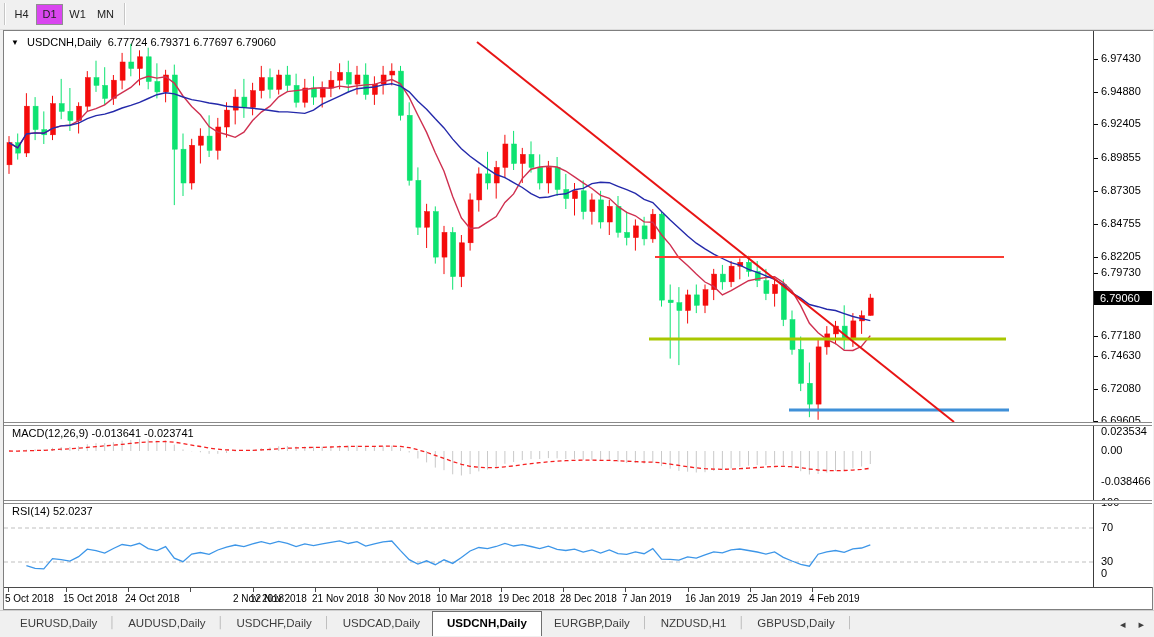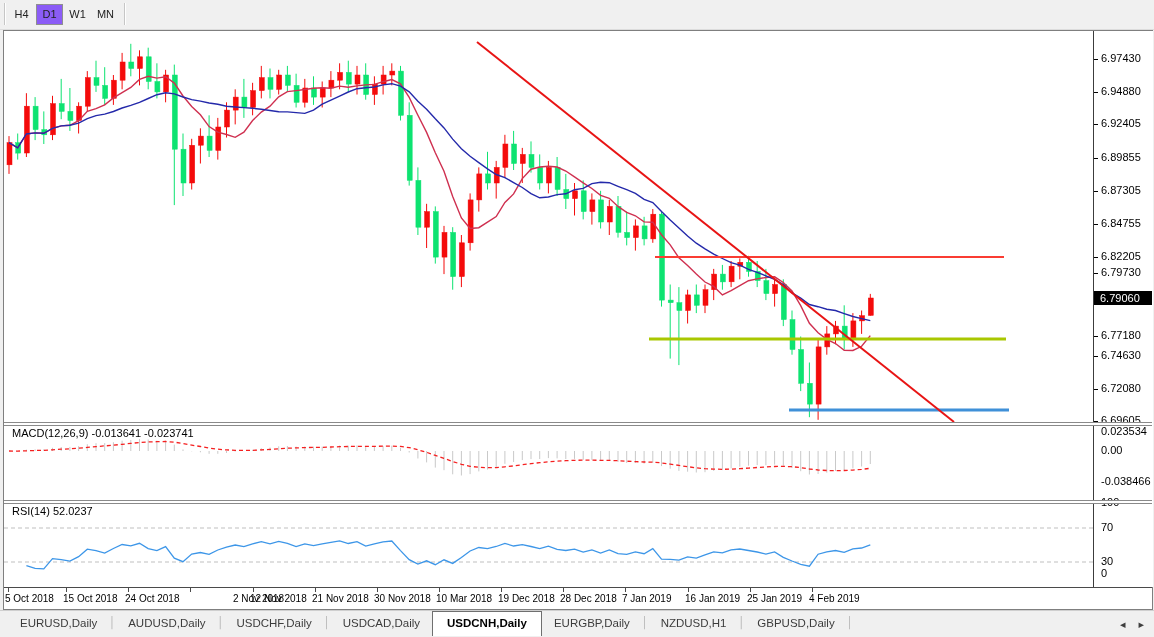--- a/index.html
+++ b/index.html
@@ -1,21 +1,21 @@
 <!DOCTYPE html>
 <html><head>
 <meta charset="utf-8">
 <style>
   html,body{margin:0;padding:0}
   body{width:1154px;height:637px;background:#f0f0f0;font-family:"Liberation Sans",sans-serif;position:relative;overflow:hidden;-webkit-font-smoothing:antialiased}
   
   .toolbar{position:absolute;left:0;top:0;width:1154px;height:29px;background:#f0f0f0;border-bottom:1px solid #dcdcdc}
   .tb-sep{position:absolute;top:3px;height:22px;width:1px;background:#c6c6c6;box-shadow:1px 0 0 #ffffff}
   .period-btn{position:absolute;top:4px;width:27px;height:21px;line-height:21px;text-align:center;font-size:11px;color:#222;cursor:default;box-sizing:border-box}
-  .period-btn.active{background:#8b5cf6;border:1px solid #8f8f8f;line-height:19px}
+  .period-btn.active{background:#d946ef;border:1px solid #8f8f8f;line-height:19px}
   
   .chart-window{position:absolute;left:3px;top:30px;width:1148px;height:578px;background:#fff;border:1px solid #7f7f7f;box-sizing:content-box}
   .plot-wrap{position:absolute;left:0;top:0;width:1089px;height:576px}
   .axis-col{position:absolute;left:1089px;top:0;width:59px;height:556px;border-left:1px solid #3c3c3c;background:#fff}
   .price-label{position:absolute;left:7px;font-size:11px;color:#000;white-space:nowrap}
   .price-label i{position:absolute;left:-7px;top:7px;width:4px;height:1px;background:#000;font-style:normal}
   .ind-label{position:absolute;left:7px;font-size:11px;color:#000;white-space:nowrap}
   .panel-sep{position:absolute;left:0;width:1148px;height:2px;border-top:1px solid #8a8a8a;border-bottom:1px solid #8a8a8a;background:#fff;box-sizing:content-box}
   .date-line{position:absolute;left:0;top:556px;width:1148px;height:1px;background:#4a4a4a}
   .date-tick{position:absolute;top:557px;width:1px;height:4px;background:#4a4a4a}
@@ -41,20 +41,25 @@
   <div id="period-buttons">
       <div class="period-btn" style="left: 8px;">H4</div>
       <div class="period-btn active" style="left: 36px;">D1</div>
       <div class="period-btn" style="left: 64px;">W1</div>
       <div class="period-btn" style="left: 92px;">MN</div>
     </div>
   <div class="tb-sep" style="left:124px"></div>
 </div>
 
 <div class="chart-window">
+  <div class="chart-title">
+    <span class="tri">▼</span>
+    <span>USDCNH,Daily</span>&nbsp;
+    <span>6.77724 6.79371 6.77697 6.79060</span>
+  </div>
 
   <div class="plot-wrap" id="plot">
       <svg width="1089" height="576" xmlns="http://www.w3.org/2000/svg">
   <g>
           <path d="M13.7 102.5L13.7 128.6M31.1 66.1L31.1 109.1M39.8 80.4L39.8 113.0M57.2 47.9L57.2 88.2M65.9 57.0L65.9 99.9M92.0 29.7L92.0 60.9M100.7 36.2L100.7 73.9M126.8 12.8L126.8 45.3M144.2 16.7L144.2 58.3M152.9 32.3L152.9 67.4M170.3 33.6L170.3 174.1M179.0 102.5L179.0 165.0M205.1 84.3L205.1 126.0M239.9 47.9L239.9 86.9M266.0 37.5L266.0 67.4M283.4 34.9L283.4 60.9M292.1 42.7L292.1 76.5M309.5 45.3L309.5 73.9M344.3 29.7L344.3 60.9M361.7 32.3L361.7 68.7M396.5 34.9L396.5 89.5M405.2 71.3L405.2 154.6M413.9 136.4L413.9 204.0M431.3 175.4L431.3 232.6M448.7 196.2L448.7 258.7M483.5 120.8L483.5 158.5M509.6 99.9L509.6 139.0M527.0 110.4L527.0 141.6M535.7 123.4L535.7 158.5M553.1 126.0L553.1 165.0M561.8 142.9L561.8 178.0M579.2 149.4L579.2 188.4M596.6 159.8L596.6 197.5M614.0 165.0L614.0 206.6M622.7 180.6L622.7 214.4M640.1 185.8L640.1 214.4M657.5 180.6L657.5 275.6M666.2 253.5L666.2 327.6M674.9 256.1L674.9 334.1M692.3 253.5L692.3 282.1M718.4 233.9L718.4 258.7M744.5 224.8L744.5 245.7M753.2 230.0L753.2 256.1M761.9 237.9L761.9 269.1M779.3 248.3L779.3 295.1M788.0 279.5L788.0 323.7M796.7 305.5L796.7 360.1M805.4 331.5L805.4 386.2M840.2 274.3L840.2 318.5" stroke="#0de371" fill="none"></path>
           <g fill="#0de371" stroke="#0de371" stroke-width="0.5">
             <rect x="11.7" y="111.7" width="5" height="10.4"></rect>
             <rect x="29.1" y="75.2" width="5" height="23.4"></rect>
             <rect x="37.8" y="98.6" width="5" height="5.2"></rect>
             <rect x="55.2" y="72.6" width="5" height="7.8"></rect>

